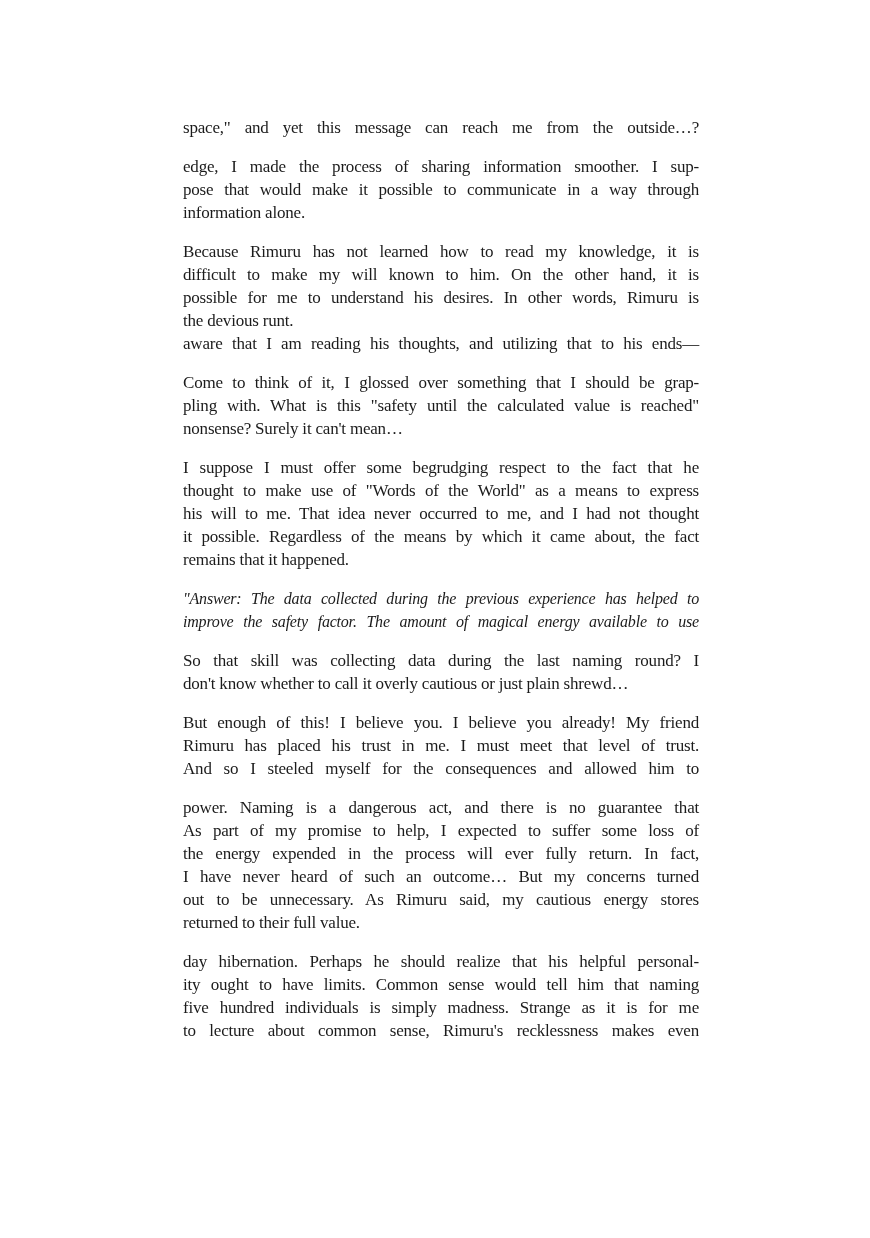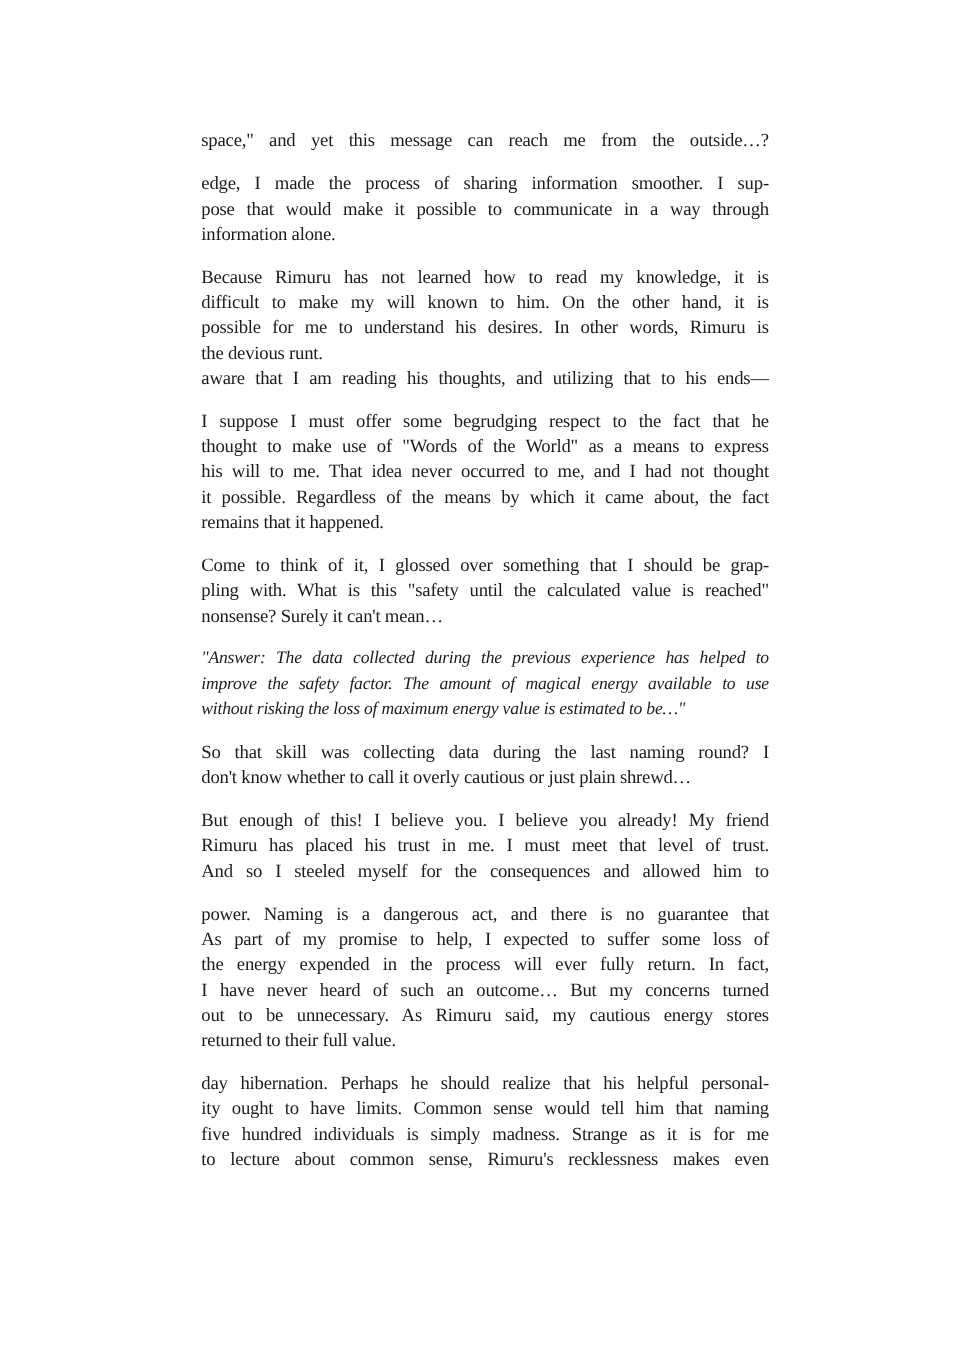--- a/index.html
+++ b/index.html
@@ -55,35 +55,34 @@
         <div class="line last">information alone.</div>
       </div>
       <div class="para">
         <div class="line">Because Rimuru has not learned how to read my knowledge, it is</div>
         <div class="line">difficult to make my will known to him. On the other hand, it is</div>
         <div class="line">possible for me to understand his desires. In other words, Rimuru is</div>
         <div class="line last">the devious runt.</div>
         <div class="line">aware that I am reading his thoughts, and utilizing that to his ends—</div>
       </div>
       <div class="para">
+        <div class="line">Come to think of it, I glossed over something that I should be grap-</div>
+        <div class="line">pling with. What is this "safety until the calculated value is reached"</div>
+        <div class="line last">nonsense? Surely it can't mean…</div>
+      </div>
+      <div class="para">
         <div class="line">I suppose I must offer some begrudging respect to the fact that he</div>
         <div class="line">thought to make use of "Words of the World" as a means to express</div>
         <div class="line">his will to me. That idea never occurred to me, and I had not thought</div>
         <div class="line">it possible. Regardless of the means by which it came about, the fact</div>
         <div class="line last">remains that it happened.</div>
       </div>
-      <div class="para">
-        <div class="line">Come to think of it, I glossed over something that I should be grap-</div>
-        <div class="line">pling with. What is this "safety until the calculated value is reached"</div>
-        <div class="line last">nonsense? Surely it can't mean…</div>
-      </div>
       <div class="para italic">
         <div class="line">"Answer: The data collected during the previous experience has helped to</div>
         <div class="line">improve the safety factor. The amount of magical energy available to use</div>
-        <div class="line last">without risking the loss of maximum energy value is estimated to be…"</div>
       </div>
       <div class="para">
         <div class="line">So that skill was collecting data during the last naming round? I</div>
         <div class="line last">don't know whether to call it overly cautious or just plain shrewd…</div>
       </div>
       <div class="para">
         <div class="line">But enough of this! I believe you. I believe you already! My friend</div>
         <div class="line">Rimuru has placed his trust in me. I must meet that level of trust.</div>
         <div class="line">And so I steeled myself for the consequences and allowed him to</div>
       </div>

